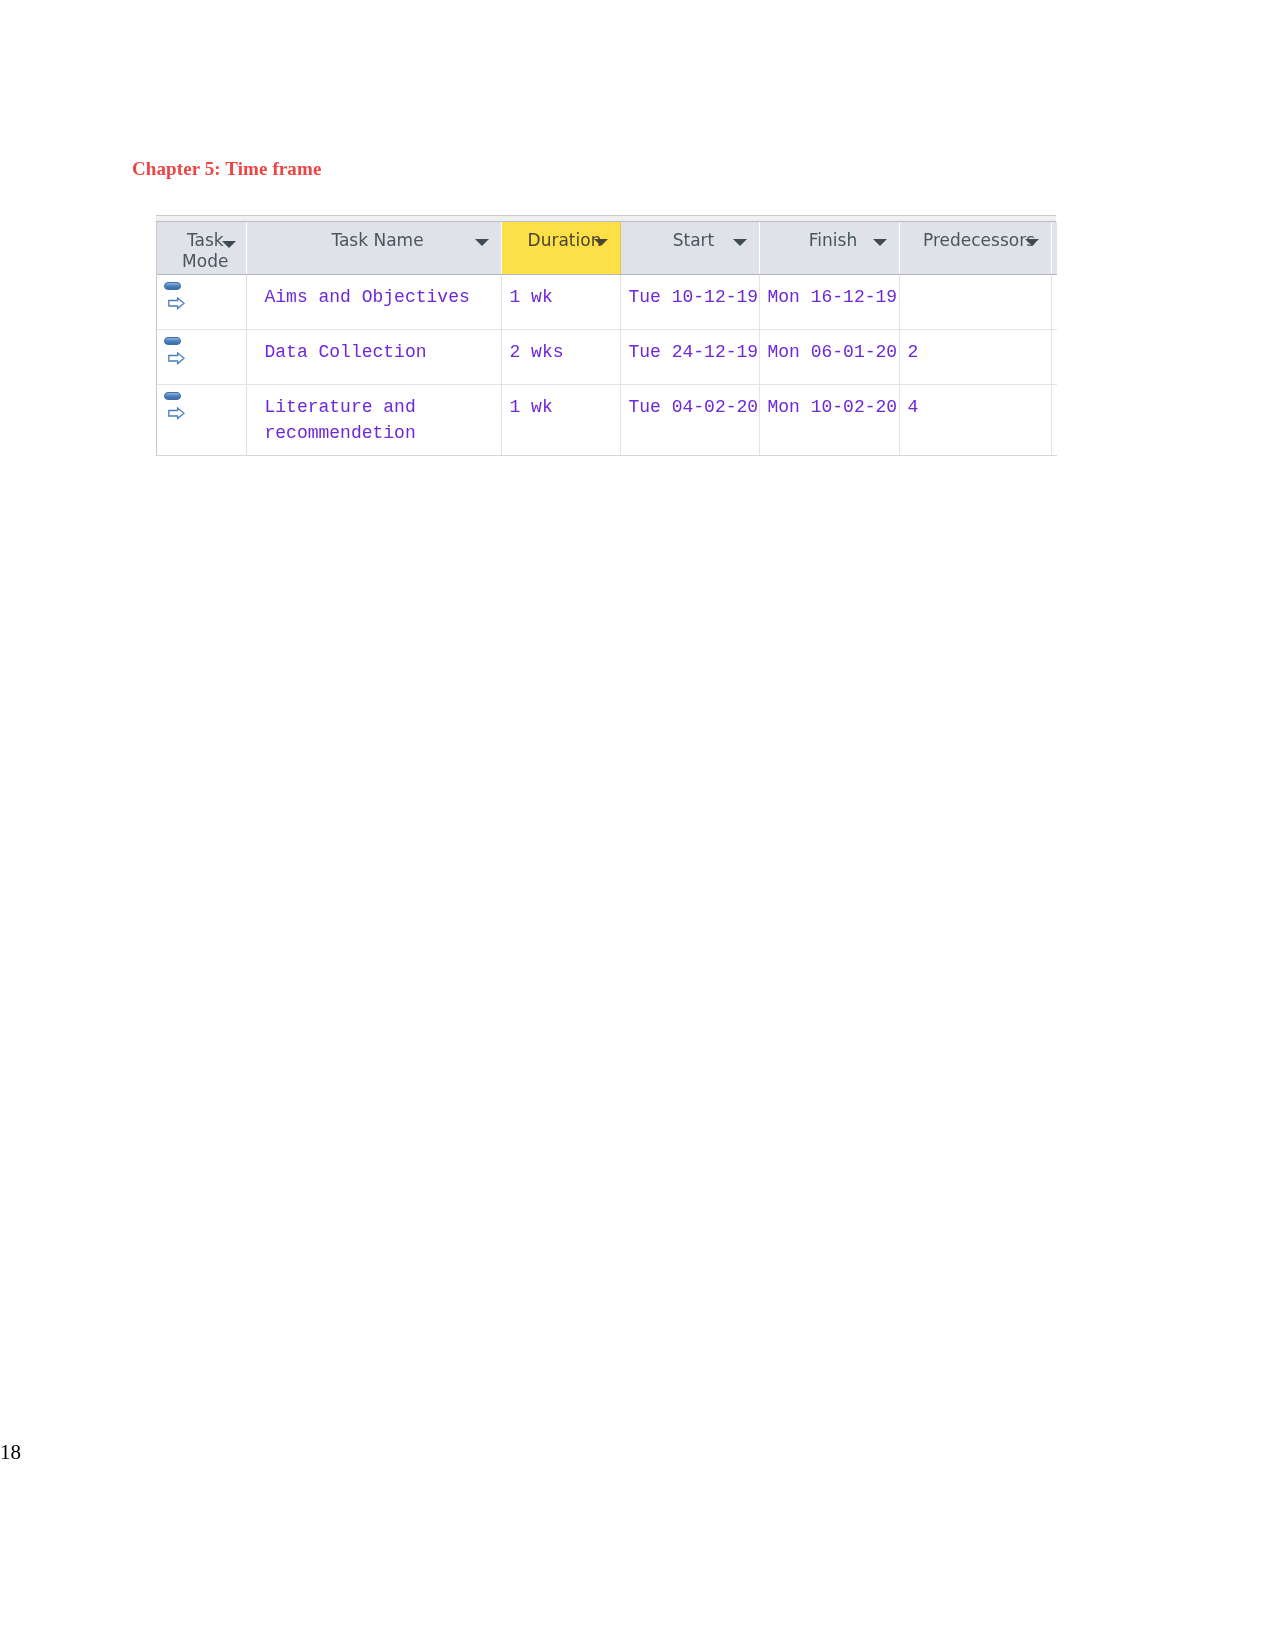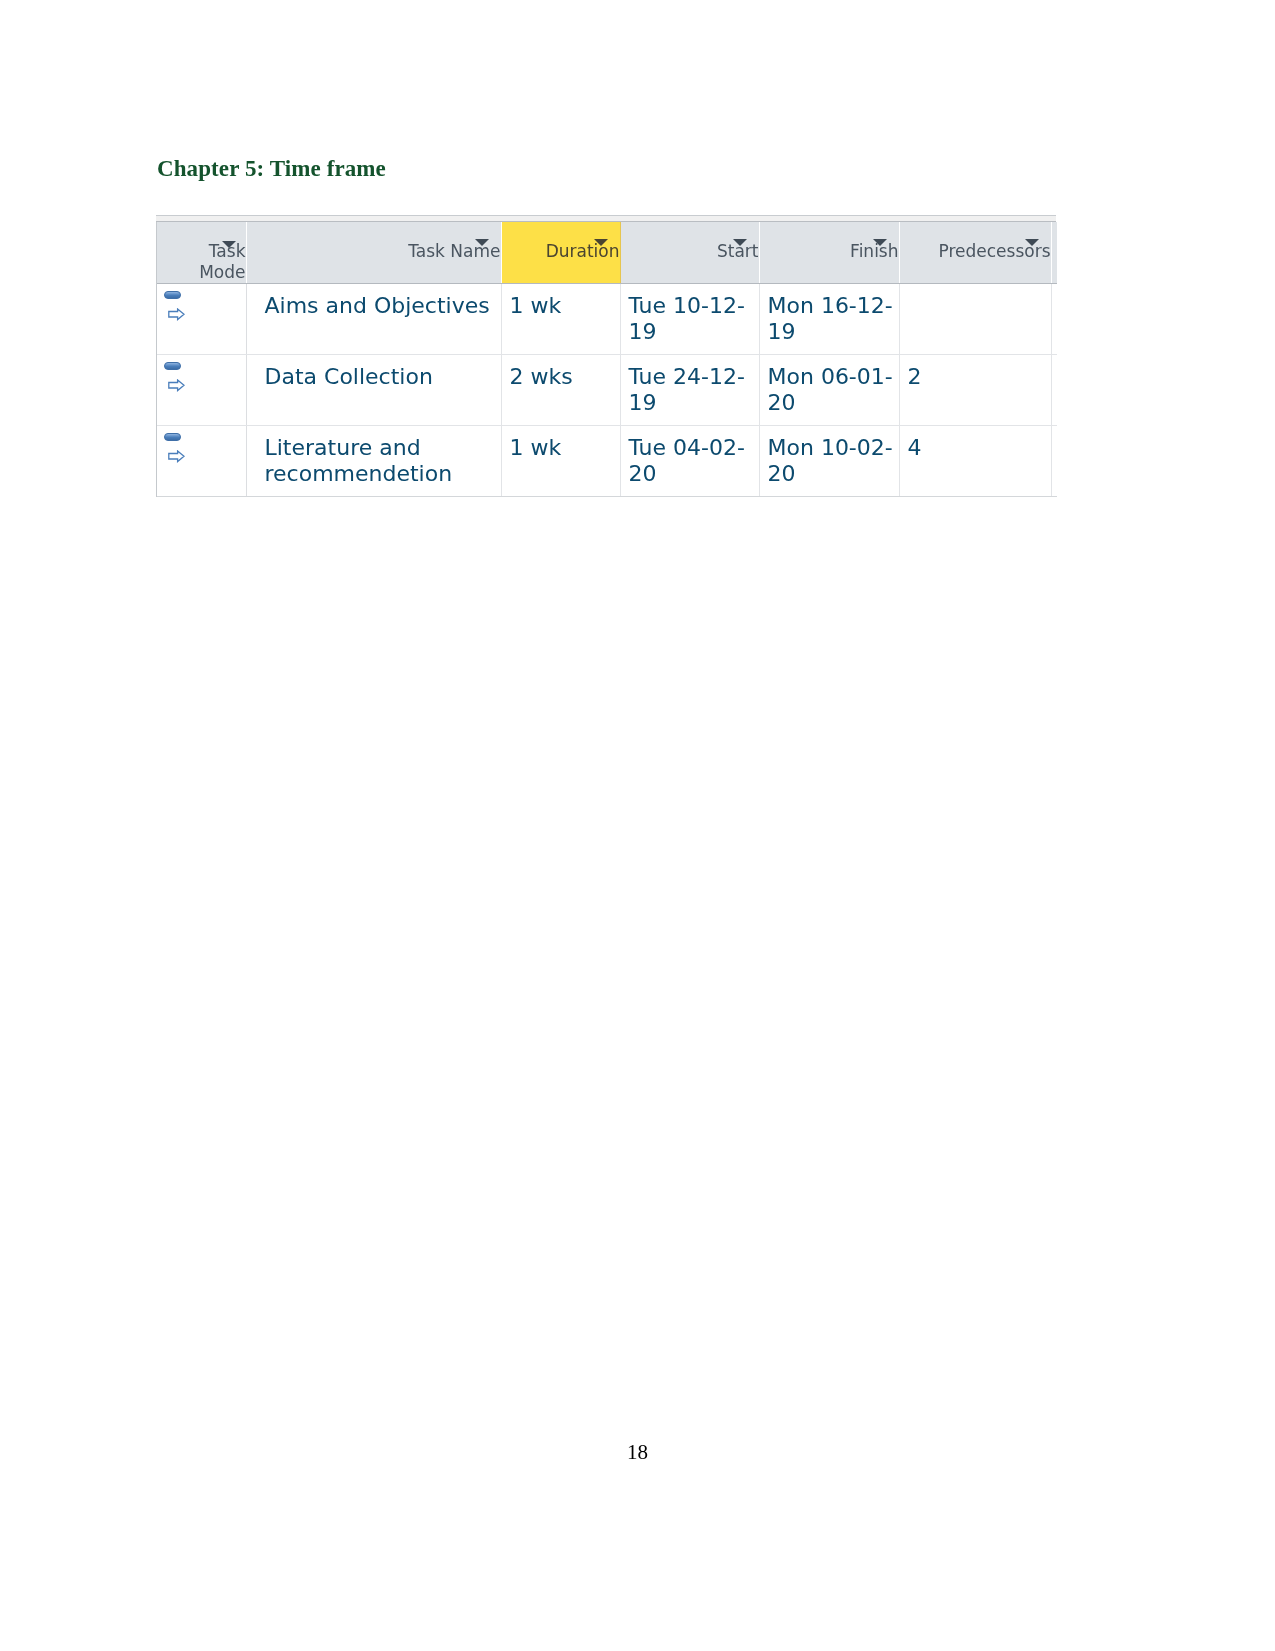--- a/index.html
+++ b/index.html
@@ -17,27 +17,27 @@
 
   .page {
     position: absolute;
     inset: 0;
     background: #ffffff;
   }
 
   
   .chapter-heading {
     position: absolute;
-    left: 157px;
+    left: 132px;
     top: 152px;
     font-family: "Liberation Serif", "DejaVu Serif", serif;
     font-weight: bold;
-    font-size: 23px;
+    font-size: 19px;
     line-height: 34px;
-    color: #14532d;
+    color: #ef4444;
     letter-spacing: 0.1px;
     white-space: nowrap;
   }
 
   
   .project-grid {
     position: absolute;
     left: 156px;
     top: 215px;
     width: 900px;
@@ -82,26 +82,26 @@
     background: #fde047;
     border-right: 1px solid #e6c54f;
   }
   thead th.hdr-extra {
     background: #dfe3e7;
     border-right: none;
   }
 
   .hdr-inner {
     display: block;
-    padding: 19px 0 0 8px;
+    padding: 8px 0 0 8px;
     font-size: 17px;
     line-height: 21px;
     color: #4a5560;
     font-weight: normal;
-    text-align: right;
+    text-align: center;
     white-space: pre-line;
   }
   thead th.hdr-dur .hdr-inner { color: #4a4430; }
 
   .filter-arrow {
     position: absolute;
     top: 17px;
     right: 12px;
     width: 0;
     height: 0;
@@ -110,25 +110,26 @@
     border-top: 7px solid #3f4a55;
   }
   thead th.hdr-dur .filter-arrow { border-top-color: #4a4430; }
   thead th.hdr-mode .filter-arrow { top: 19px; right: 10px; }
 
   tbody td {
     background: #ffffff;
     border-bottom: 1px solid #e2e4e7;
     border-right: 1px solid #e2e4e7;
     padding: 9px 0 9px 8px;
-    font-size: 22px;
+    font-size: 18px;
     line-height: 26px;
-    color: #0c4a6e;
+    color: #6d28d9;
     vertical-align: top;
     height: 36px;
+    font-family: Liberation Mono, monospace;
   }
   tbody td.cell-mode {
     border-right: 1px solid #dcdee1;
     padding: 6px 0 0 6px;
   }
   tbody td.cell-name { padding-left: 18px; }
   tbody td.cell-extra {
     border-right: none;
     border-left: 1px solid #e2e4e7;
   }
@@ -164,21 +165,20 @@
     left: 5px;
     top: 11px;
   }
 
   
   .page-number {
     position: absolute;
     left: 0;
     right: 0;
     top: 1440px;
-    text-align: center;
     font-family: "Liberation Serif", "DejaVu Serif", serif;
     font-size: 21px;
     color: #000000;
   }
 </style>
 </head>
 <body>
 
 <div class="page">
 

